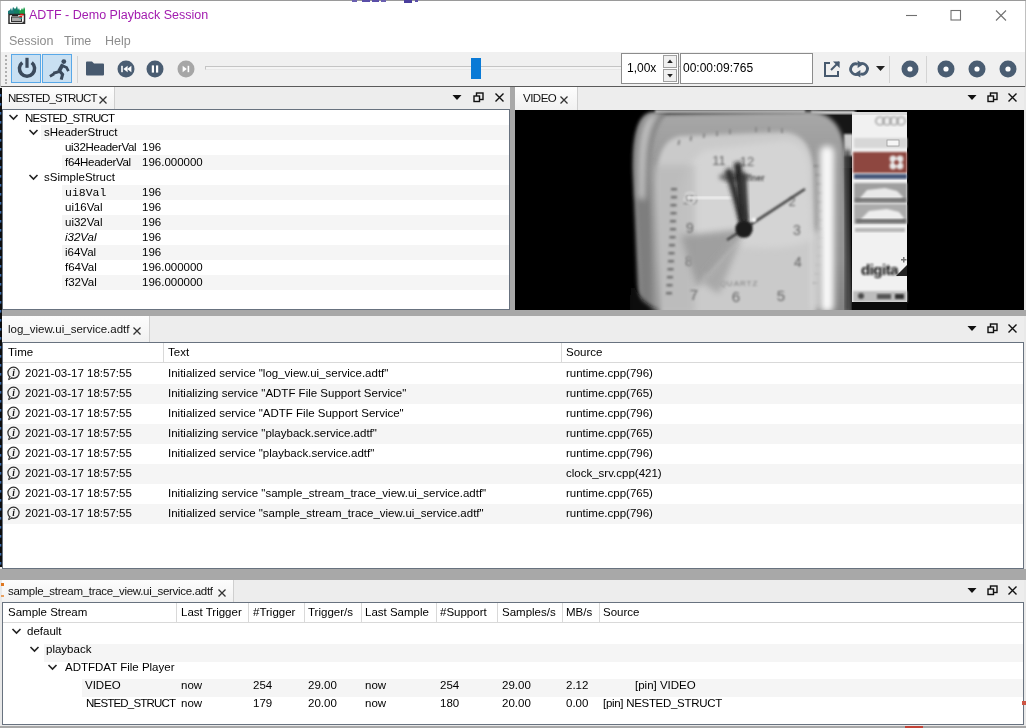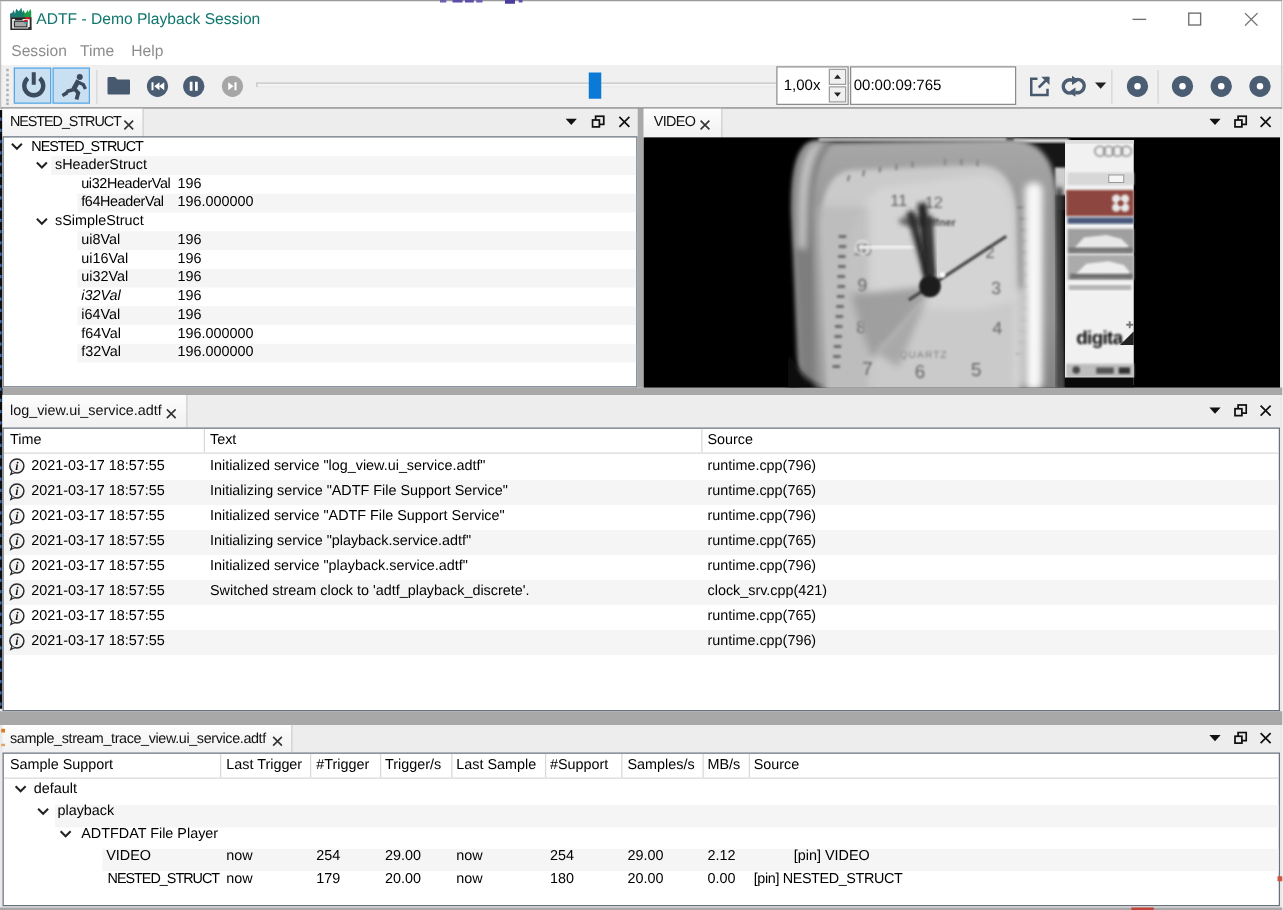--- a/index.html
+++ b/index.html
@@ -25,21 +25,21 @@
   <path d="M6 9 L6 5 L8 3 L9 1 L10 5 L11 3 L12 6 L12 9 Z" fill="#137f66"></path>
   <path d="M11 9 L11 6 L13 5 L14 3 L15 5 L16 2 L17 4 L17 9 Z" fill="#1e9e4a"></path>
   <rect x="1" y="9.5" width="15.5" height="9" fill="#ffffff" stroke="#2b2b2b" stroke-width="1.5"></rect>
   <rect x="3.5" y="12" width="10" height="4.5" fill="#a8a8a8" stroke="#333" stroke-width="1"></rect>
   <rect x="4" y="10" width="6" height="1.2" fill="#222"></rect>
   <rect x="12.2" y="8.8" width="3.4" height="1.6" fill="#e01818"></rect>
   <rect x="11.4" y="11" width="2.8" height="1.4" fill="#e01818"></rect>
   <rect x="11.4" y="12.6" width="2.8" height="1.2" fill="#2aa5a0"></rect>
   <rect x="14.6" y="16.6" width="2.4" height="2" fill="#333"></rect>
 </svg>
-<div class="abs txt" style="left:29px;top:8px;font-size:12.5px;color:#0f766e;">ADTF - Demo Playback Session</div>
+<div class="abs txt" style="left:29px;top:8px;font-size:12.5px;color:#a21caf;">ADTF - Demo Playback Session</div>
 
 <svg class="abs" style="left:900px;top:8px;" width="120" height="16" viewBox="0 0 120 16">
   <line x1="6" y1="7.5" x2="17" y2="7.5" stroke="#707070" stroke-width="1.1"></line>
   <rect x="51" y="2.5" width="9.5" height="9.5" fill="none" stroke="#707070" stroke-width="1.1"></rect>
   <line x1="96" y1="2.5" x2="106" y2="12.5" stroke="#707070" stroke-width="1.1"></line>
   <line x1="106" y1="2.5" x2="96" y2="12.5" stroke="#707070" stroke-width="1.1"></line>
 </svg>
 
 <div class="abs" style="left:0;top:30px;width:1026px;height:22px;background:#ffffff;"></div>
 <div class="abs txt" style="left:9px;top:34px;font-size:12.5px;color:#8d8d8d;">Session</div>
@@ -200,21 +200,21 @@
     </svg>
   <div class="abs txt" style="left:41px;top:16px;">sHeaderStruct</div>
   <div class="abs txt" style="left:62px;top:31px;letter-spacing:-0.3px;">ui32HeaderVal</div>
     <div class="abs txt" style="left:139px;top:31px;">196</div>
   <div class="abs txt" style="left:62px;top:46px;letter-spacing:-0.3px;">f64HeaderVal</div>
     <div class="abs txt" style="left:139px;top:46px;">196.000000</div>
   <svg class="abs" style="left:25px;top:63px;" width="11" height="9" viewBox="0 0 11 9">
       <path d="M1.5 2 L5.5 6 L9.5 2" fill="none" stroke="#222" stroke-width="1.6"></path>
     </svg>
   <div class="abs txt" style="left:41px;top:61px;">sSimpleStruct</div>
-  <div class="abs txt" style="left:62px;top:76px;">ui8Val</div>
+  <div class="abs txt" style="left:62px;top:76px;font-family:Liberation Mono, monospace;">ui8Val</div>
     <div class="abs txt" style="left:139px;top:76px;">196</div>
   <div class="abs txt" style="left:62px;top:91px;">ui16Val</div>
     <div class="abs txt" style="left:139px;top:91px;">196</div>
   <div class="abs txt" style="left:62px;top:106px;">ui32Val</div>
     <div class="abs txt" style="left:139px;top:106px;">196</div>
   <div class="abs txt" style="left:62px;top:121px;font-style:italic;">i32Val</div>
     <div class="abs txt" style="left:139px;top:121px;">196</div>
   <div class="abs txt" style="left:62px;top:136px;">i64Val</div>
     <div class="abs txt" style="left:139px;top:136px;">196</div>
   <div class="abs txt" style="left:62px;top:151px;">f64Val</div>
@@ -450,25 +450,26 @@
   <div class="abs txt" style="left:22px;top:64px;">2021-03-17 18:57:55</div>
   <div class="abs txt" style="left:165px;top:64px;">Initialized service "ADTF File Support Service"</div>
   <div class="abs txt" style="left:563px;top:64px;">runtime.cpp(796)</div>
   <div class="abs txt" style="left:22px;top:84px;">2021-03-17 18:57:55</div>
   <div class="abs txt" style="left:165px;top:84px;">Initializing service "playback.service.adtf"</div>
   <div class="abs txt" style="left:563px;top:84px;">runtime.cpp(765)</div>
   <div class="abs txt" style="left:22px;top:104px;">2021-03-17 18:57:55</div>
   <div class="abs txt" style="left:165px;top:104px;">Initialized service "playback.service.adtf"</div>
   <div class="abs txt" style="left:563px;top:104px;">runtime.cpp(796)</div>
   <div class="abs txt" style="left:22px;top:124px;">2021-03-17 18:57:55</div>
-  <div class="abs txt" style="left:165px;top:124px;">Switched stream clock to 'adtf_playback_discrete'.</div>
   <div class="abs txt" style="left:563px;top:124px;">clock_srv.cpp(421)</div>
   <div class="abs txt" style="left:22px;top:144px;">2021-03-17 18:57:55</div>
+  <div class="abs txt" style="left:165px;top:144px;">Initializing service "sample_stream_trace_view.ui_service.adtf"</div>
   <div class="abs txt" style="left:563px;top:144px;">runtime.cpp(765)</div>
   <div class="abs txt" style="left:22px;top:164px;">2021-03-17 18:57:55</div>
+  <div class="abs txt" style="left:165px;top:164px;">Initialized service "sample_stream_trace_view.ui_service.adtf"</div>
   <div class="abs txt" style="left:563px;top:164px;">runtime.cpp(796)</div>
 
   <svg class="abs" style="left:3px;top:23px;" width="15" height="15" viewBox="0 0 15 15">
     <circle cx="7.5" cy="6.8" r="5.6" fill="#f2f2f2" stroke="#2a2a2a" stroke-width="1.2"></circle>
     <path d="M3.6 10.8 L2.6 13.6 L6 12" fill="#f2f2f2" stroke="#2a2a2a" stroke-width="1"></path>
     <text x="7.6" y="10" font-family="Liberation Serif,serif" font-style="italic" font-weight="bold" font-size="9.5" fill="#111" text-anchor="middle">i</text>
   </svg>
   <svg class="abs" style="left:3px;top:43px;" width="15" height="15" viewBox="0 0 15 15">
     <circle cx="7.5" cy="6.8" r="5.6" fill="#f2f2f2" stroke="#2a2a2a" stroke-width="1.2"></circle>
     <path d="M3.6 10.8 L2.6 13.6 L6 12" fill="#f2f2f2" stroke="#2a2a2a" stroke-width="1"></path>
@@ -517,21 +518,21 @@
   </svg>
 <svg class="abs" style="left:987px;top:585px;" width="11" height="11" viewBox="0 0 11 11">
   <rect x="3.5" y="1" width="6.5" height="6.5" fill="none" stroke="#111" stroke-width="1.4"></rect>
   <rect x="1" y="4" width="5.5" height="5.5" fill="#ededed" stroke="#111" stroke-width="1.4"></rect>
 </svg>
 <svg class="abs" style="left:1007px;top:585px;" width="11" height="11" viewBox="0 0 11 11">
   <path d="M1.5 1.5 L9.5 9.5 M9.5 1.5 L1.5 9.5" stroke="#111" stroke-width="1.4"></path>
 </svg>
 <div class="abs" style="left:2px;top:602px;width:1022px;height:123px;background:#ffffff;border:1px solid #68727f;box-sizing:border-box;"></div>
 <div id="streamtable" class="abs" style="left:3px;top:603px;width:1020px;height:121px;font-size:11.5px;color:#000;overflow:hidden;">
-  <div class="abs txt" style="left:5px;top:3px;">Sample Support</div>
+  <div class="abs txt" style="left:5px;top:3px;">Sample Stream</div>
   <div class="abs txt" style="left:178px;top:3px;">Last Trigger</div>
   <div class="abs txt" style="left:250px;top:3px;">#Trigger</div>
   <div class="abs txt" style="left:305px;top:3px;">Trigger/s</div>
   <div class="abs txt" style="left:362px;top:3px;">Last Sample</div>
   <div class="abs txt" style="left:437px;top:3px;">#Support</div>
   <div class="abs txt" style="left:499px;top:3px;">Samples/s</div>
   <div class="abs txt" style="left:563px;top:3px;">MB/s</div>
   <div class="abs txt" style="left:600px;top:3px;">Source</div>
   <div class="abs" style="left:173px;top:0;width:1px;height:19px;background:#d9d9d9;"></div>
   <div class="abs" style="left:245px;top:0;width:1px;height:19px;background:#d9d9d9;"></div>

